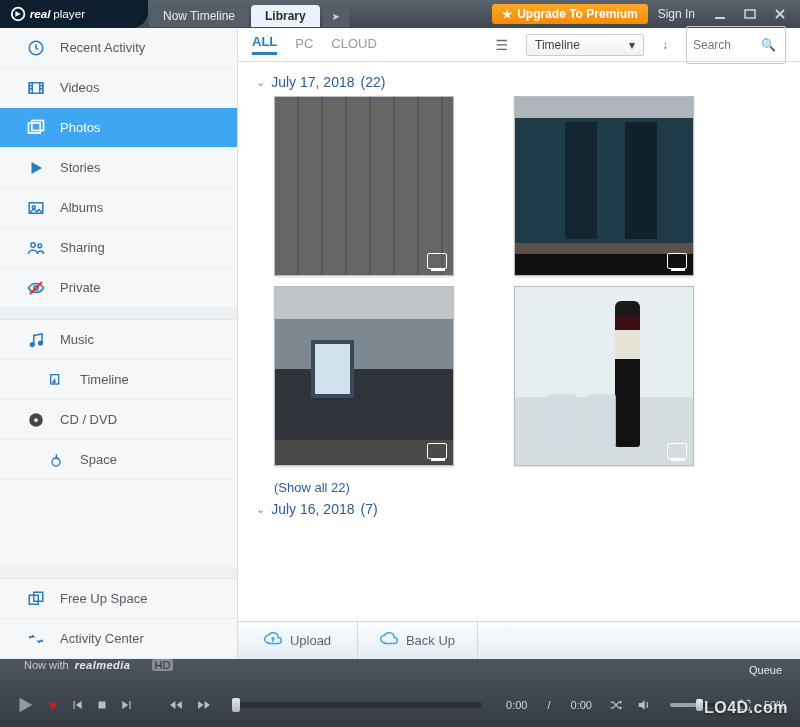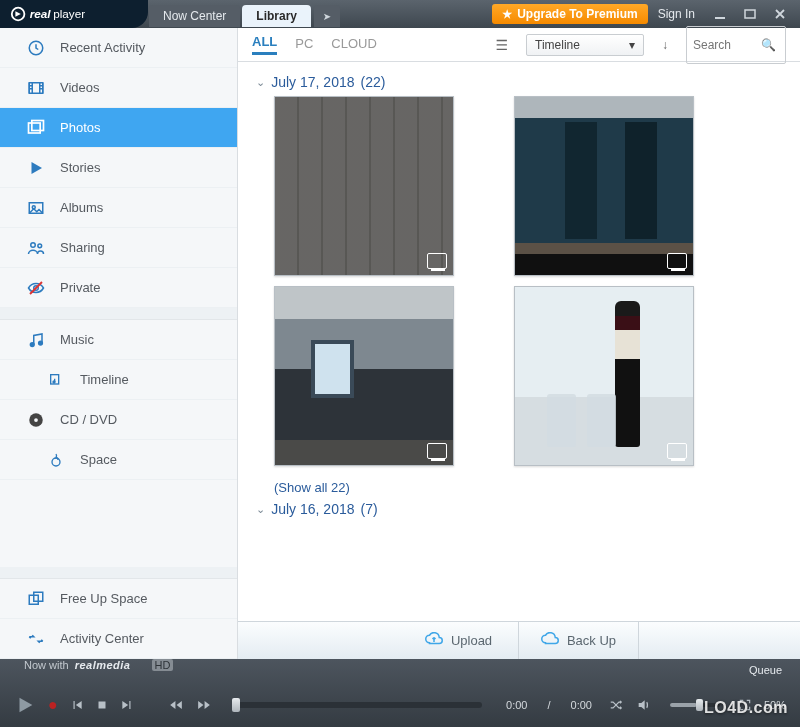--- a/index.html
+++ b/index.html
@@ -46,21 +46,21 @@
 
 .scroll { flex:1; overflow:hidden; position:relative; padding:6px 18px 0 18px;}
 .date-head { display:flex; align-items:center; gap:6px; color:#2a5b9b; font-size:14px; margin:6px 0;}
 .date-head .chev { color:#7a8995; font-size:11px;}
 .thumbs { display:flex; gap:60px; flex-wrap:wrap; padding-left:18px;}
 .thumb { width:180px; height:180px; background:#333; position:relative; margin-bottom:10px; border:1px solid #b8bfc5; box-shadow:0 1px 2px rgba(0,0,0,.15);}
 .thumb .badge { position:absolute; right:6px; bottom:6px; width:20px; height:16px; border:1.5px solid #fff; border-radius:2px;}
 .thumb .badge::after { content:""; position:absolute; bottom:-3px; left:3px; width:14px; height:2px; background:#fff;}
 .showall { color:#2a5b9b; font-size:13px; margin:4px 0 4px 18px; display:block;}
 
-.actionbar { height:38px; background:linear-gradient(#fbfdfe,#e4ecf2); border-top:1px solid #cfd6dc; display:flex;justify-content:center;}
+.actionbar { height:38px; background:linear-gradient(#fbfdfe,#e4ecf2); border-top:1px solid #cfd6dc; display:flex;}
 .act-btn { width:120px; border-right:1px solid #cfd6dc; display:flex; align-items:center; justify-content:center; gap:8px; color:#5b6770; font-size:13px;}
 .act-btn .aic { color:#3fa6e8;}
 
 
 .playerbar { background: linear-gradient(#4d555e,#343b42); height:68px; color:#c3c9cf;}
 .nowwith { height:24px; padding-left:24px; font-size:11px; display:flex; align-items:flex-start; gap:6px;}
 .nowwith b { font-style:italic; font-weight:bold; color:#e6eaee; letter-spacing:.5px;}
 .nowwith .hd { font-size:11px; background:#858c93; color:#2e3338; padding:0 3px; border-radius:2px; margin-left:15px;}
 .queue { position:absolute; right:18px; margin-top:-19px; font-size:11px; color:#e6eaee;}
 .controls { height:44px; display:flex; align-items:center; padding:0 14px; gap:12px;}
@@ -99,21 +99,21 @@
   <div class="logo">
     <svg viewBox="0 0 120 20">
         <g fill="#fff">
           <circle cx="9" cy="10" r="7" fill="none" stroke="#fff" stroke-width="2"></circle>
           <path d="M6 7l6 3-6 3z"></path>
           <text x="22" y="14" font-size="13" font-weight="bold" font-style="italic" fill="#fff">real</text>
           <text x="48" y="14" font-size="13" fill="#fff">player</text>
         </g>
       </svg>
   </div>
-  <div class="tab-nowplaying">Now Center</div>
+  <div class="tab-nowplaying">Now Timeline</div>
   <div class="tab-library">Library</div>
   <div class="tab-more">➤</div>
   <div class="grow"></div>
   <div class="upgrade-btn">
     <span class="star">★</span>
     <span>Upgrade To Premium</span>
   </div>
   <div class="signin">Sign In</div>
   <div class="win-ctrl">
       <svg viewBox="0 0 12 12">

